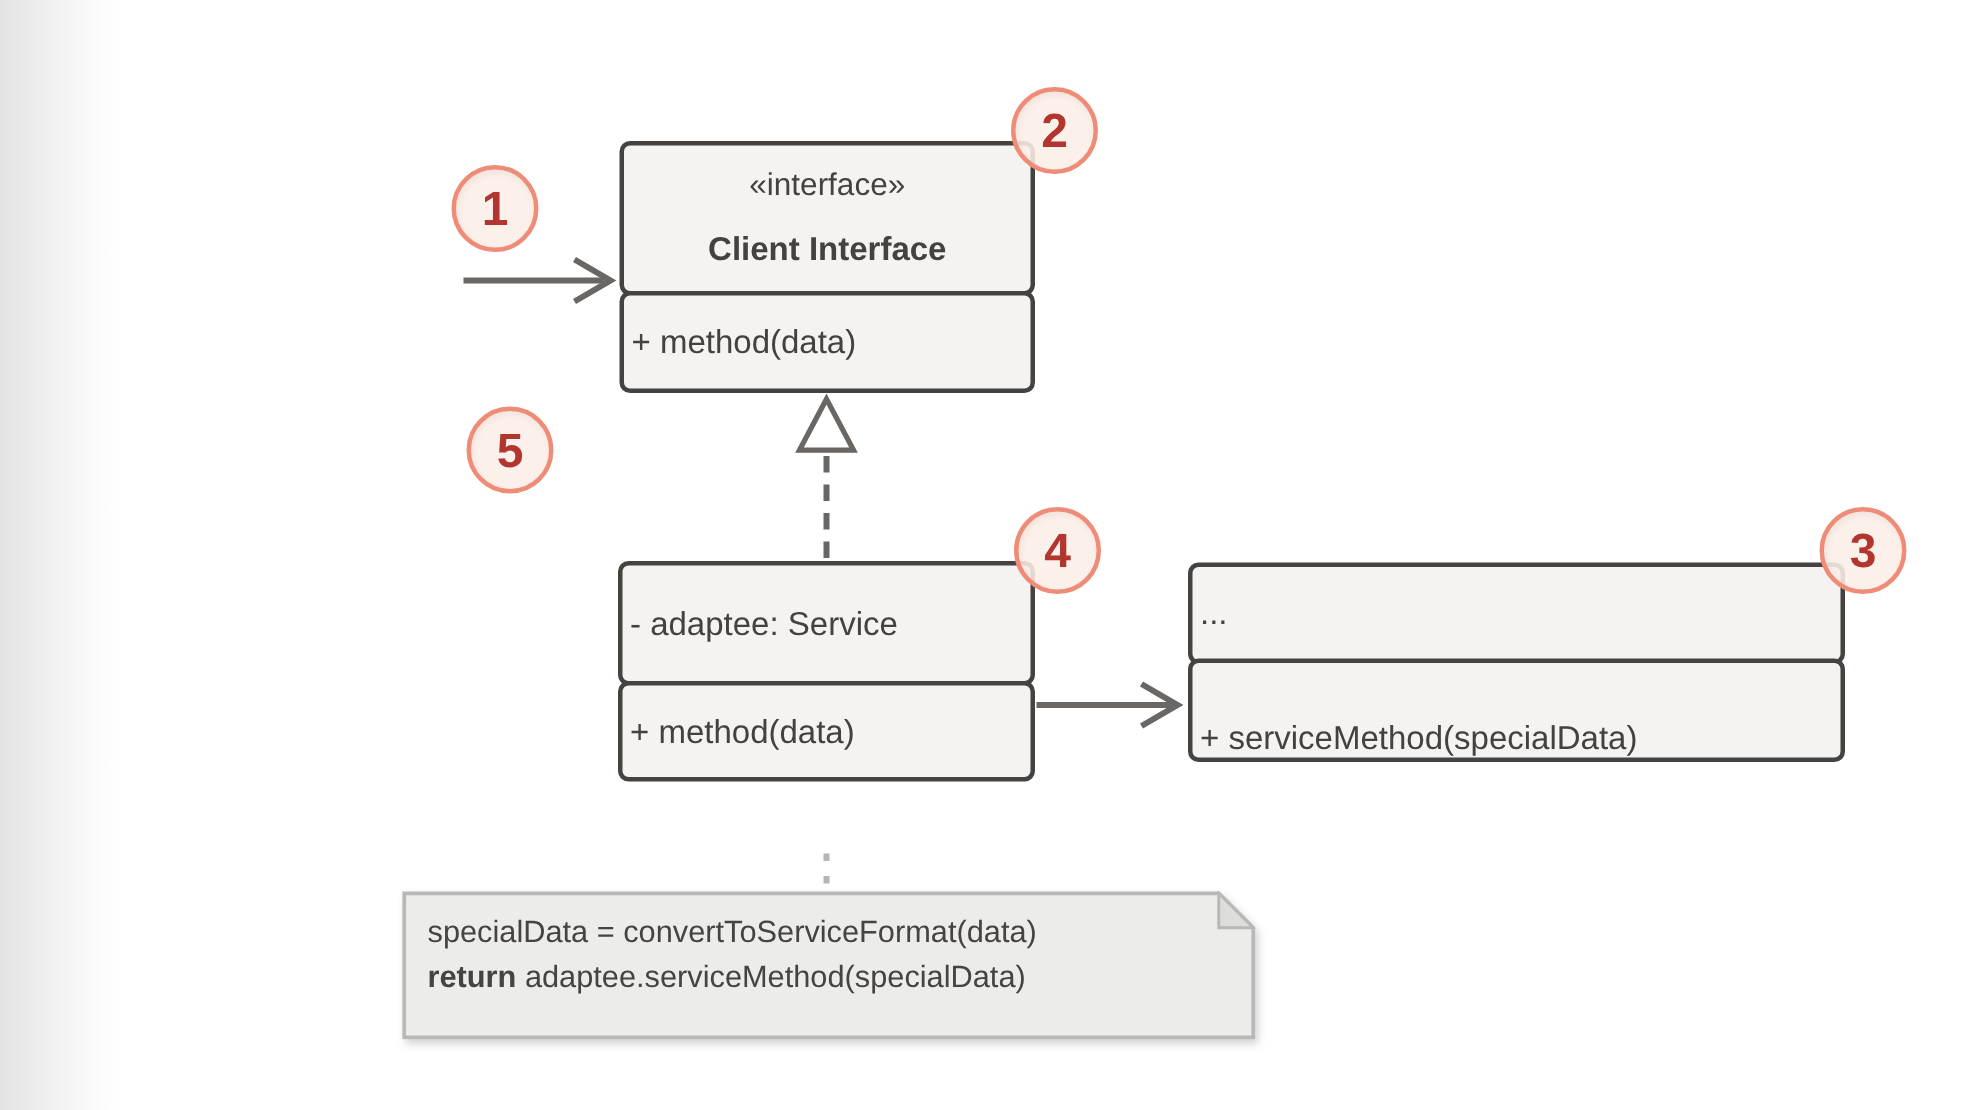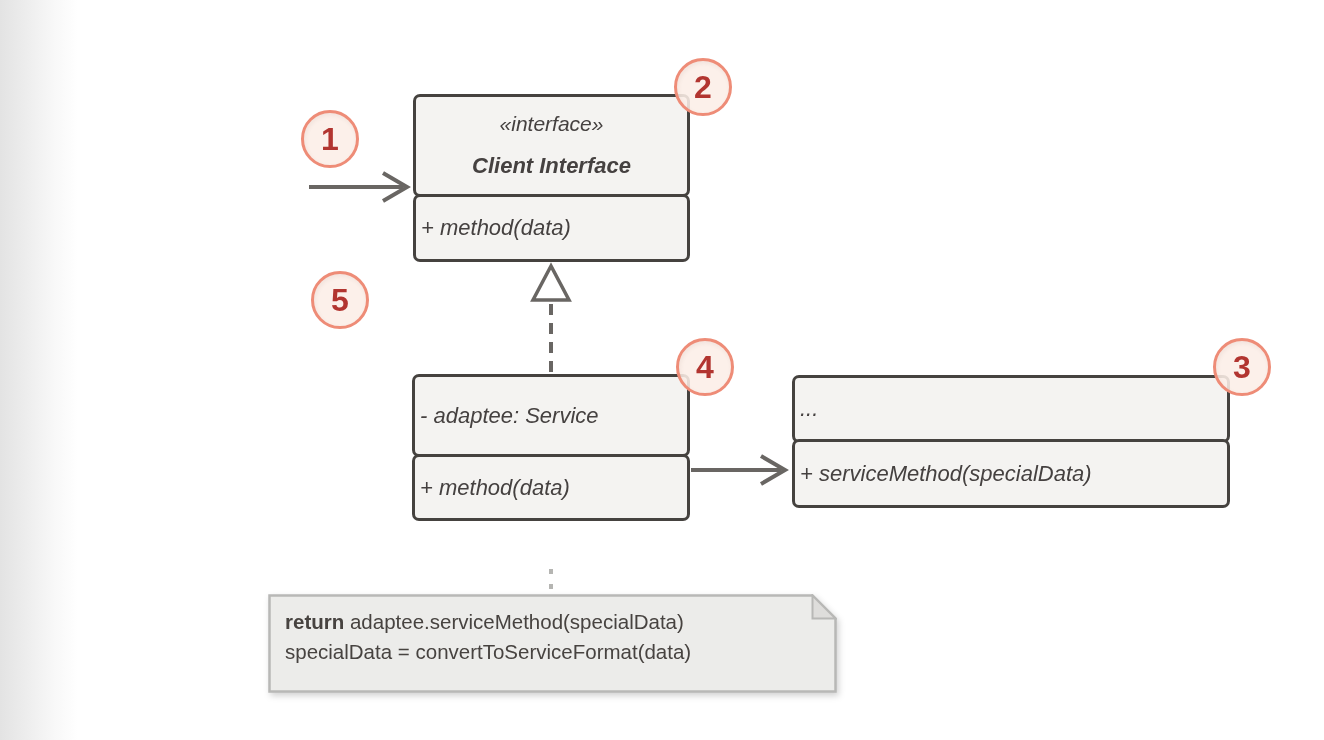--- a/index.html
+++ b/index.html
@@ -15,21 +15,21 @@
     background: #ffffff;
     overflow: hidden;
   }
   .page-edge {
     position: absolute;
     left: 0; top: 0;
     width: 78px; height: 740px;
     background: linear-gradient(to right, #e3e3e3 0%, #ececec 30%, #f8f8f8 70%, #ffffff 100%);
   }
   
-  .uml-class { position: absolute; font-style: italic; }
+  .uml-class { position: absolute; }
   .compartment {
     position: relative;
     border: 3.5px solid #45423f;
     border-radius: 7px;
     background: #f4f3f1;
     display: flex;
     align-items: center;
     font-size: 22px;
     line-height: 1.15;
   }
@@ -47,21 +47,21 @@
   #client-interface .c2 { height: 68.5px; }
 
   #adapter { left: 412px; top: 374px; width: 278px; }
   #adapter .c1 { height: 63px; }
   #adapter .c2 { height: 83px; }
   #adapter .c3 { height: 67.5px; }
 
   #service { left: 792px; top: 375px; width: 438px; }
   #service .c1 { height: 63px; }
   #service .c2 { height: 67.5px; }
-  #service .c3 { height: 68.5px; }
+  #service .c3 { height: 68.5px; align-items: flex-end; }
 
   
   svg.connectors {
     position: absolute;
     left: 0; top: 0;
     width: 1324px; height: 740px;
     pointer-events: none;
   }
 
   
@@ -162,22 +162,22 @@
       <span>+ serviceMethod(specialData)</span>
     </div>
   </div>
 
   <div class="note">
     <svg width="569" height="99" viewBox="0 0 569 99" xmlns="http://www.w3.org/2000/svg">
       <path d="M1.5,1.5 H544.5 L567.5,24.5 V97.5 H1.5 Z" fill="#ececea" stroke="#b8b8b6" stroke-width="2.5"></path>
       <path d="M544.5,1.5 V24.5 H567.5 Z" fill="#dedddb" stroke="#b8b8b6" stroke-width="2"></path>
     </svg>
     <div class="note-text">
+      <div>specialData = convertToServiceFormat(data)</div>
       <div><span class="kw">return</span> <span>adaptee.serviceMethod(specialData)</span></div>
-      <div>specialData = convertToServiceFormat(data)</div>
     </div>
   </div>
 
   <div class="badge" id="badge-1">1</div>
   <div class="badge" id="badge-2">2</div>
   <div class="badge" id="badge-3">3</div>
   <div class="badge" id="badge-4">4</div>
   <div class="badge" id="badge-5">5</div>
 
 </div>

